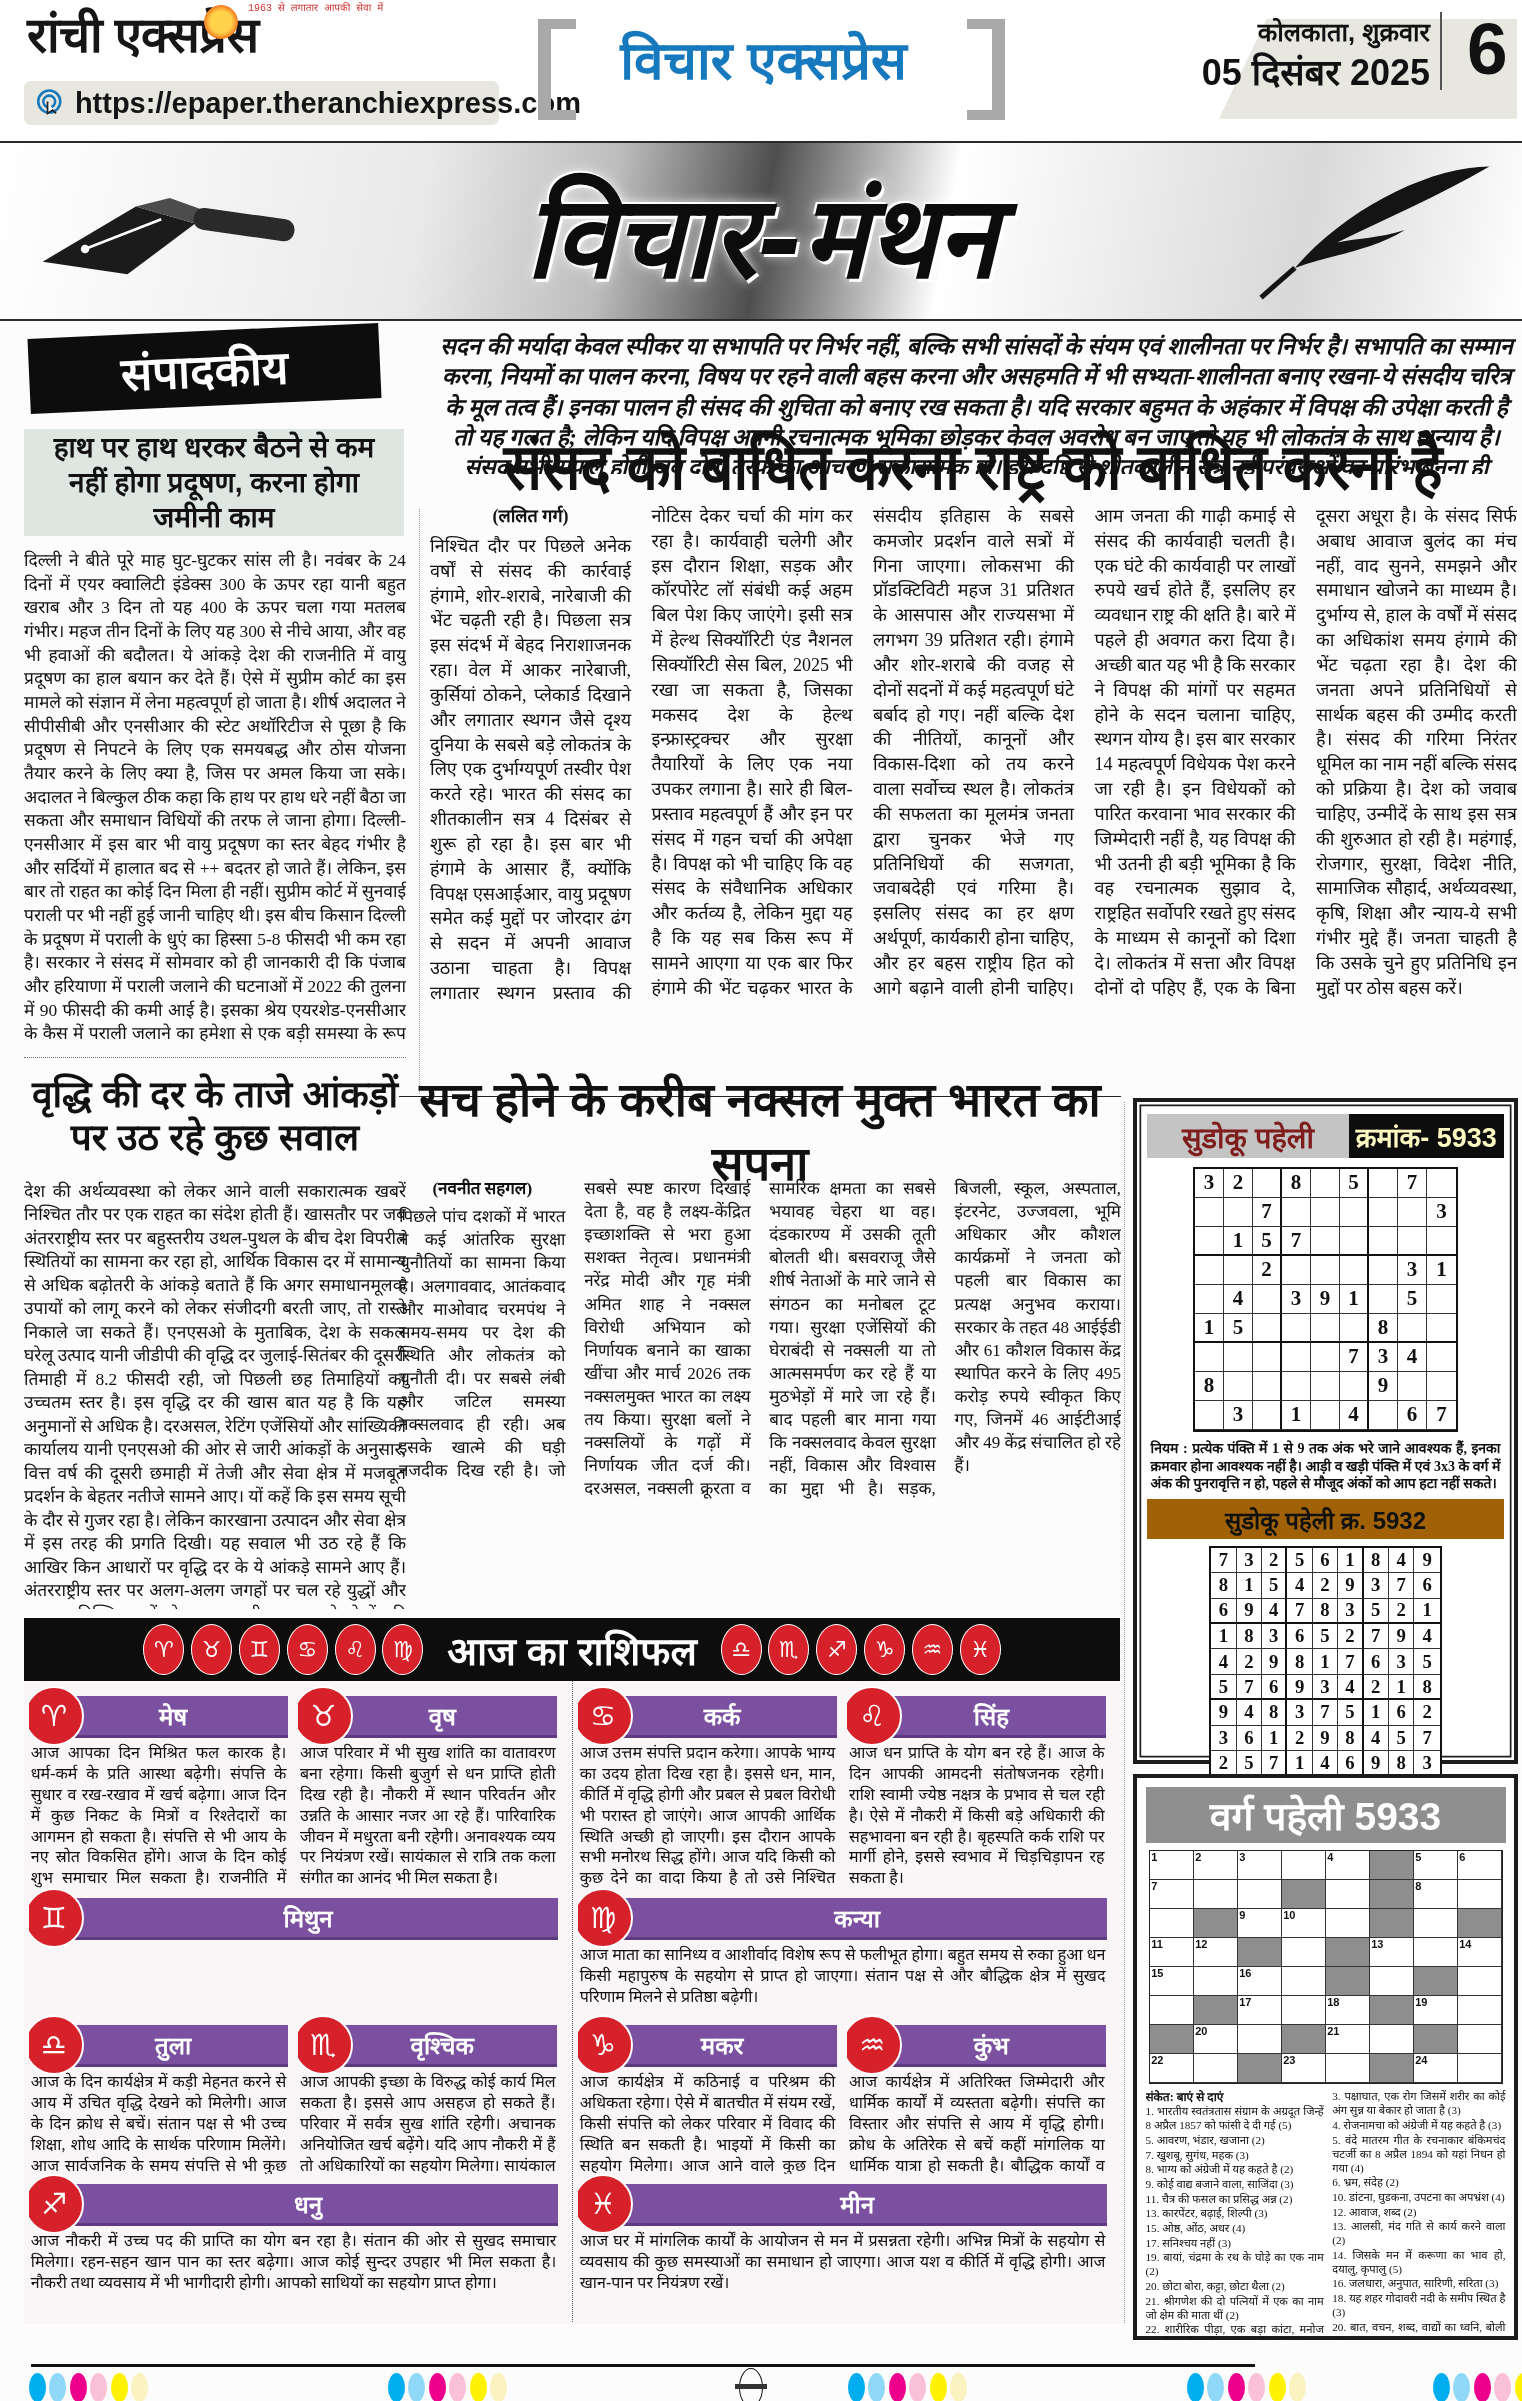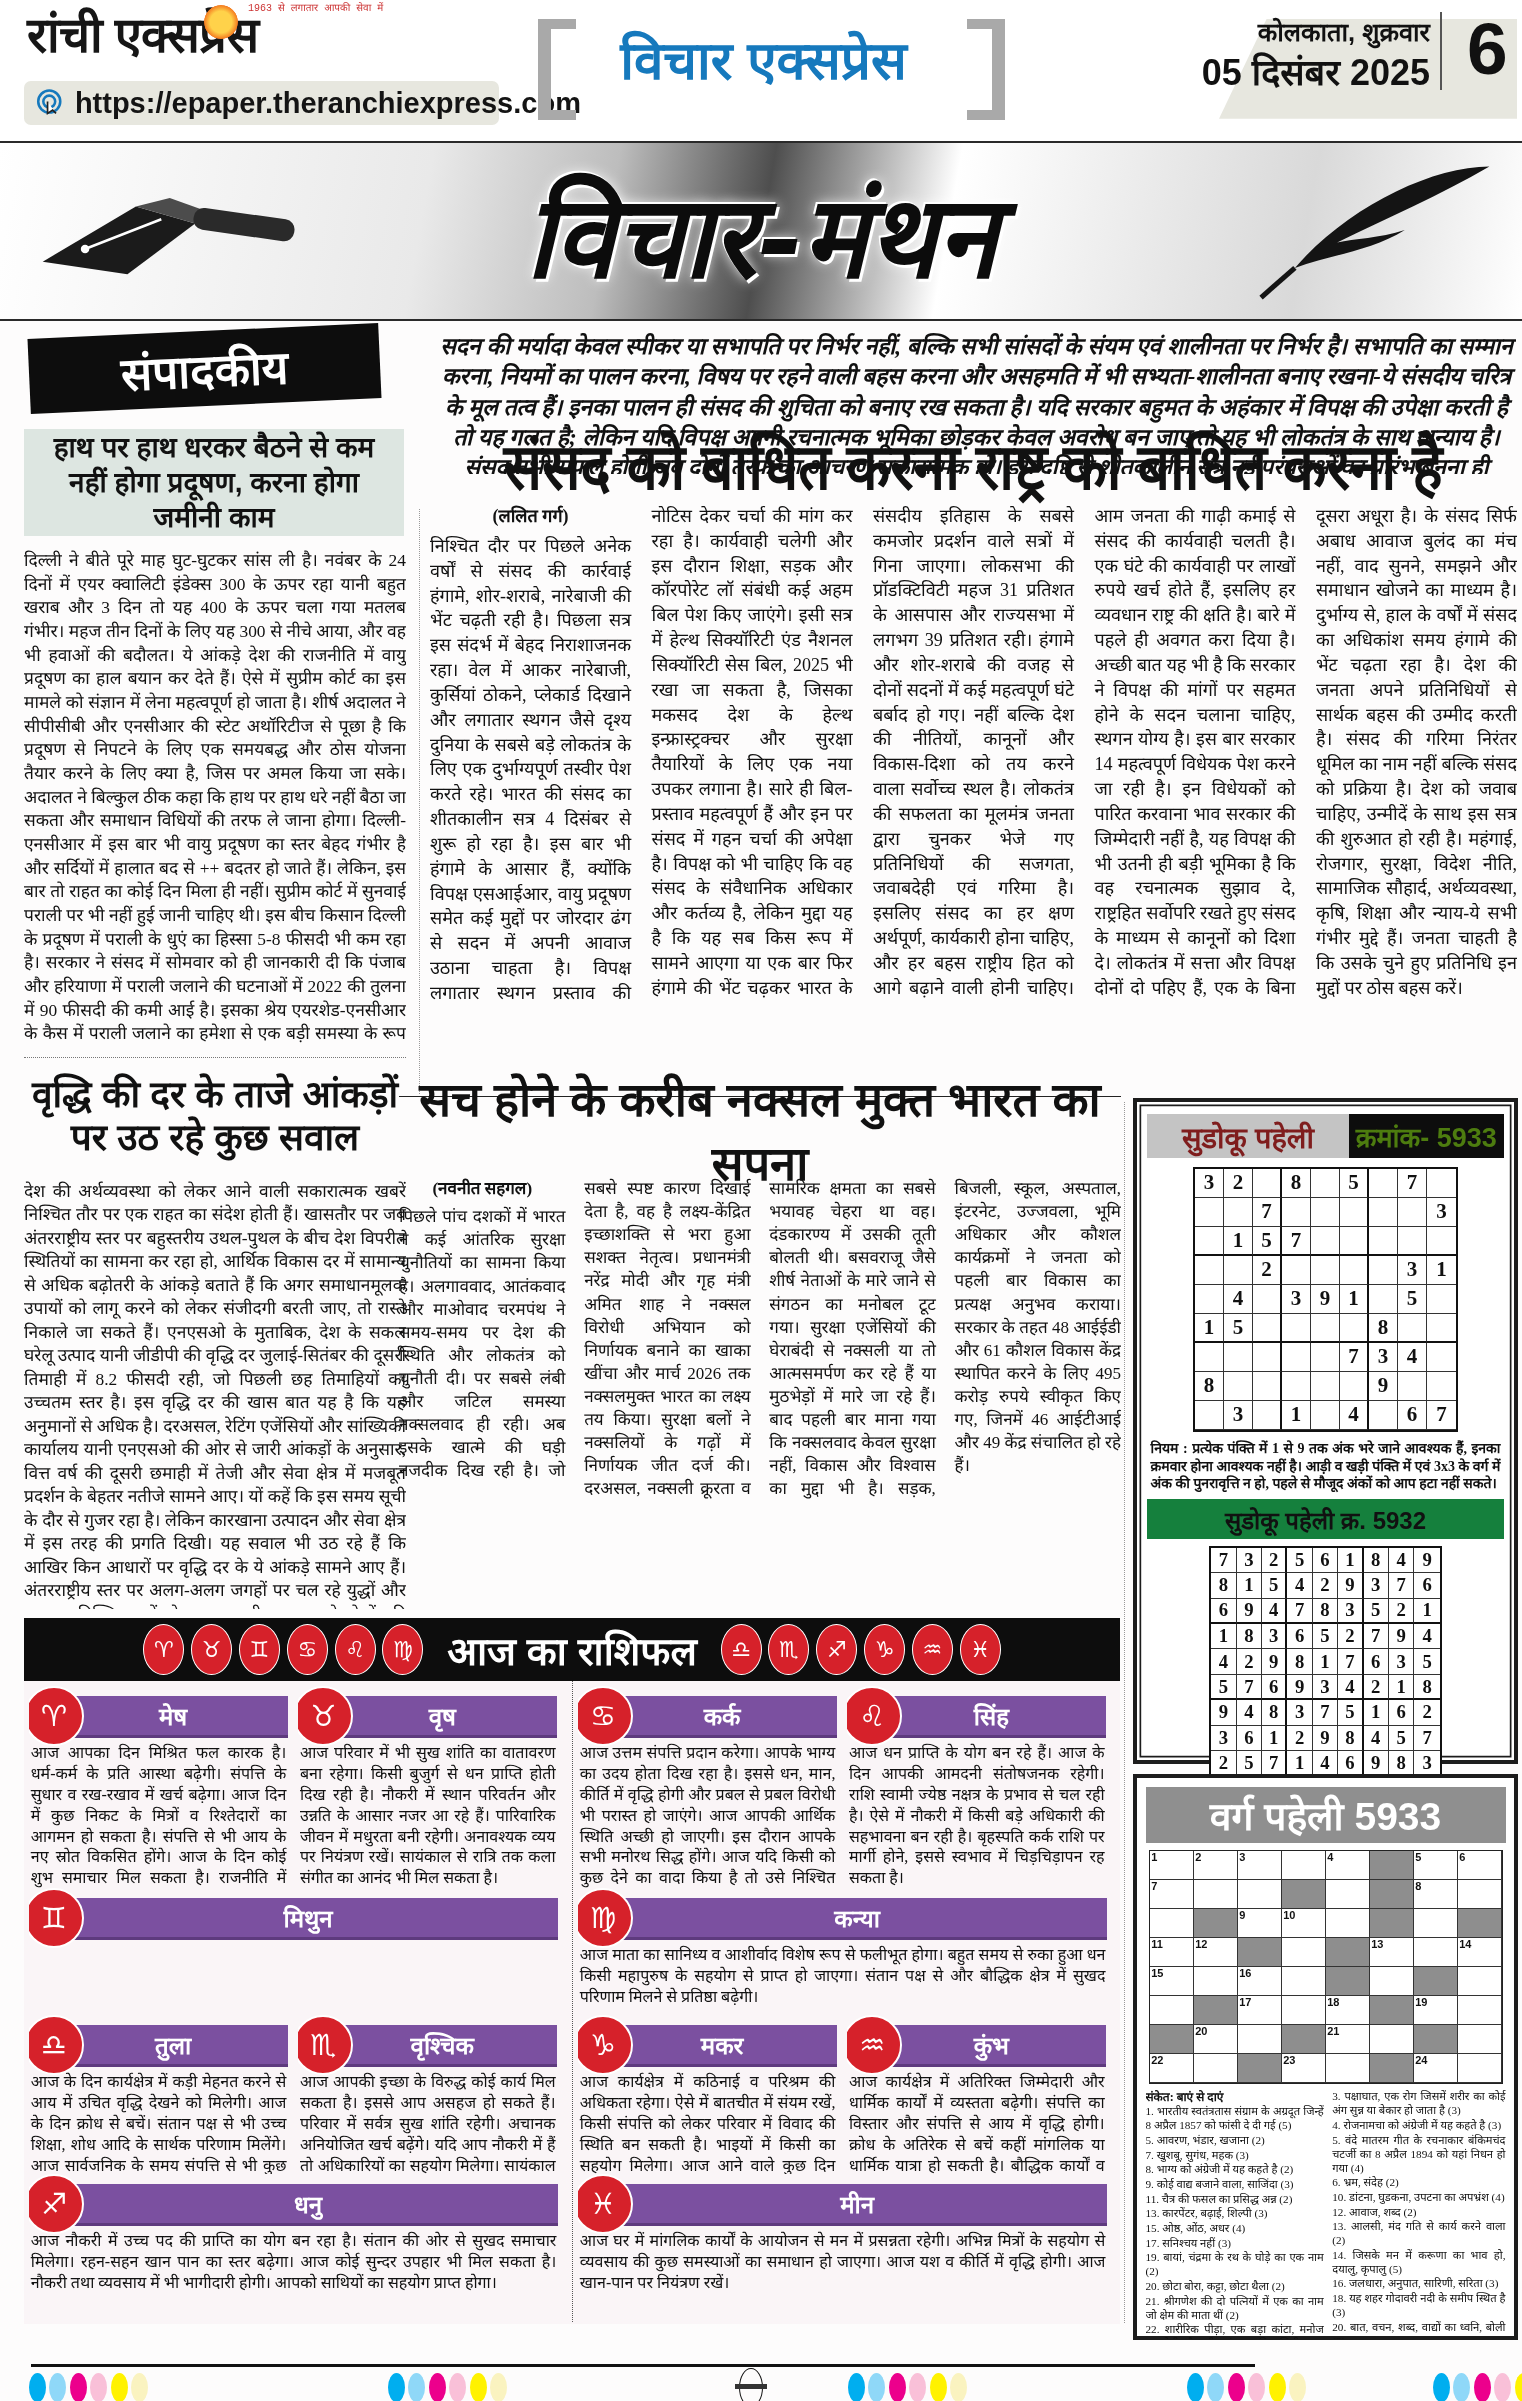--- a/index.html
+++ b/index.html
@@ -66,28 +66,28 @@
         font-family:"Liberation Sans",sans-serif;font-weight:900;font-size:47px;transform-origin:top;}
   .nxcols{position:absolute;left:399px;top:1177px;width:722px;height:429px;overflow:hidden;
         column-count:4;column-gap:18.7px;font-size:17px;line-height:1.36;text-align:justify;}
   .vrule1{position:absolute;left:419px;top:509px;width:0;height:585px;border-left:0.8px dotted #999;}
   .vrule2{position:absolute;left:1124px;top:1102px;width:0;height:1221px;border-left:0.8px dotted #999;}
   
   .sudpanel{position:absolute;left:1133px;top:1098px;width:385px;height:666px;background:#fff;
         border:4.2px solid #1c1c1c;box-shadow:inset 0 0 0 2.5px #fff,inset 0 0 0 4.2px #1c1c1c;box-sizing:border-box;padding:12px 10.2px;}
   .sudhdr{display:flex;height:44px;margin-bottom:8.5px;font-family:"Liberation Sans",sans-serif;}
   .sudttl{flex:1.3;background:#c4c4c4;color:#7f1d1d;font-weight:900;font-size:29px;display:flex;align-items:center;justify-content:center;}
-  .sudno{flex:1;background:#0d0d0d;color:#4d7c0f;font-weight:900;font-size:27px;display:flex;align-items:center;justify-content:center;}
+  .sudno{flex:1;background:#0d0d0d;color:#fef9c3;font-weight:900;font-size:27px;display:flex;align-items:center;justify-content:center;}
   .sgrid{display:grid;border:2.5px solid #111;width:max-content;margin:0 auto;background:#fff;}
   .scell{display:flex;align-items:center;justify-content:center;border-right:0.8px solid #333;border-bottom:0.8px solid #333;
         font-weight:bold;font-family:"Liberation Serif",serif;}
   .scell.br{border-right:2.5px solid #111;} .scell.bb{border-bottom:2.5px solid #111;}
   .scell:nth-child(9n){border-right:none;}
   .sudrules{font-weight:bold;font-size:14px;line-height:1.25;margin:8.5px 3.4px 6.8px 3.4px;text-align:justify;}
-  .sudsolband{background:#15803d;font-family:"Liberation Sans",sans-serif;font-weight:900;font-size:24px;
+  .sudsolband{background:#a16207;font-family:"Liberation Sans",sans-serif;font-weight:900;font-size:24px;
         text-align:center;padding:3.4px 0;margin:3.4px 0 6.8px 0;}
   
   .cwpanel{position:absolute;left:1133px;top:1774px;width:385px;height:566px;background:#fff;
         border:4.2px solid #1c1c1c;box-sizing:border-box;padding:8.5px;}
   .cwhdr{background:#8f8f8f;color:#fff;font-family:"Liberation Sans",sans-serif;font-weight:900;
         font-size:39px;text-align:center;padding:1.7px 0;margin-bottom:6.8px;}
   .cwgrid{display:grid;grid-template-columns:repeat(8,44px);grid-auto-rows:29px;border:1.7px solid #222;width:max-content;margin:0 auto;}
   .cwc{position:relative;border-right:0.8px solid #333;border-bottom:0.8px solid #333;background:#fff;}
   .cwc.blk{background:#8e8e8e;}
   .cwc .n{position:absolute;left:1.7px;top:0;font-size:11px;font-weight:bold;font-family:"Liberation Sans",sans-serif;}

